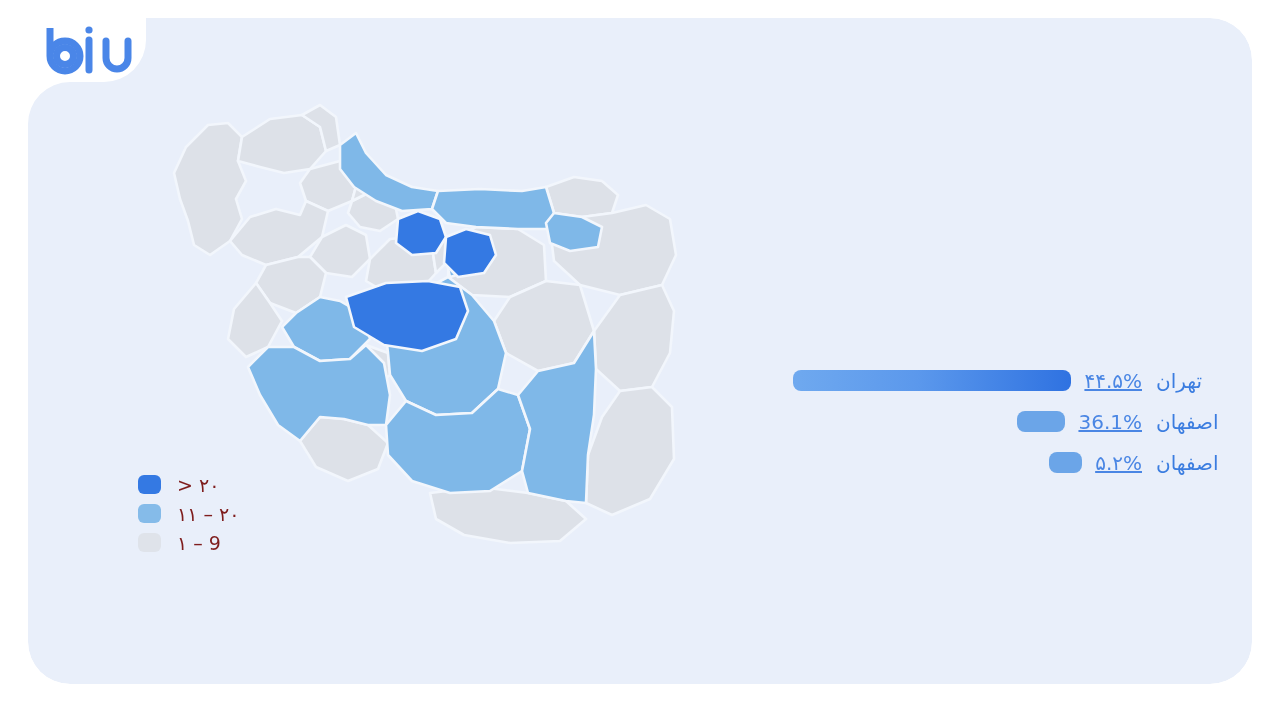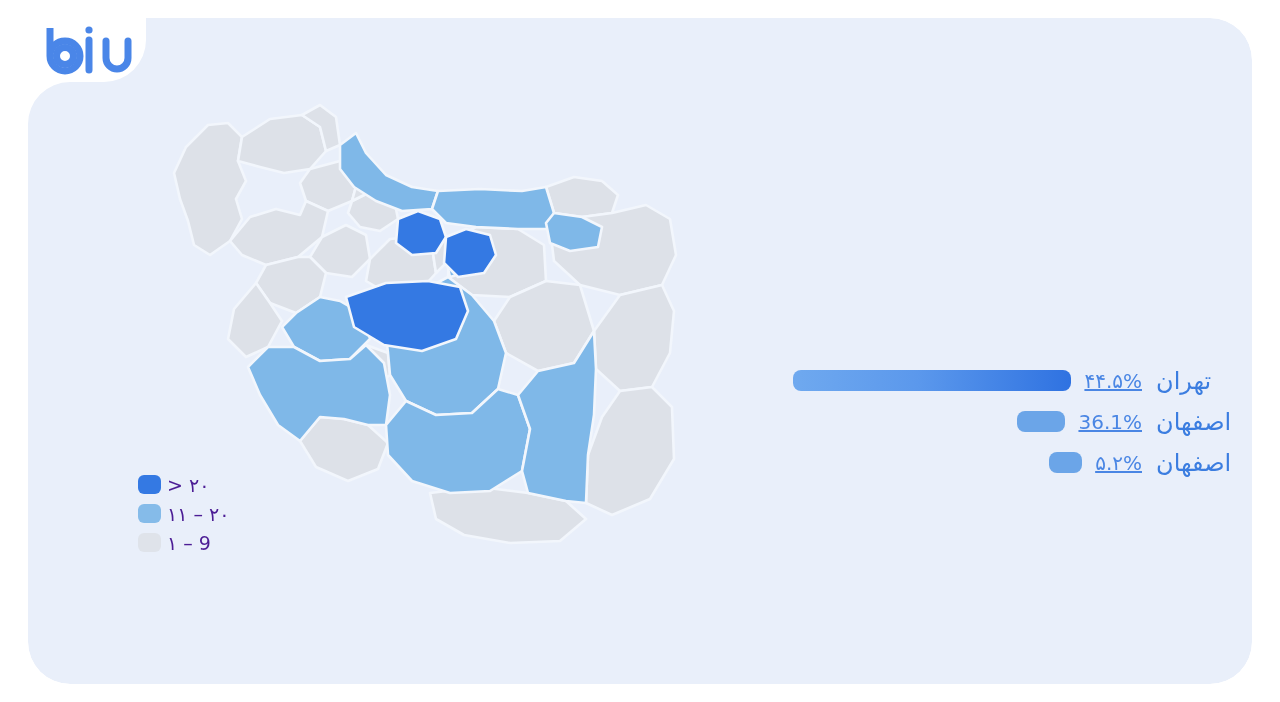--- a/index.html
+++ b/index.html
@@ -51,24 +51,24 @@
     direction:ltr;
   }
   .legend-row{
     display:flex;align-items:center;
     height:29px;
   }
   .legend-swatch{
     width:23px;height:19px;border-radius:6px;flex:0 0 auto;
   }
   .legend-label{
-    margin-left:6px;
+    margin-left:16px;
     font-size:19px;
     letter-spacing:.5px;
-    color:#4c1d95;
+    color:#7f1d1d;
     font-family:"DejaVu Sans","Liberation Sans",sans-serif;
     white-space:nowrap;
     direction:rtl;
     unicode-bidi:plaintext;
   }
 
   
   .title-pill{
     position:absolute;
     left:874px;top:249px;
@@ -99,21 +99,21 @@
     display:flex;
     align-items:center;
     height:41px;
     direction:rtl;
   }
   .bar-name{
     width:98px;
     text-align:left;
     padding-left:14px;
     box-sizing:border-box;
-    font-size:24px;
+    font-size:20px;
     color:#3b7de0;
     white-space:nowrap;
     direction:rtl;
   }
   .bar-track{
     flex:0 0 auto;
     display:flex;
     align-items:center;
     direction:ltr;
   }

